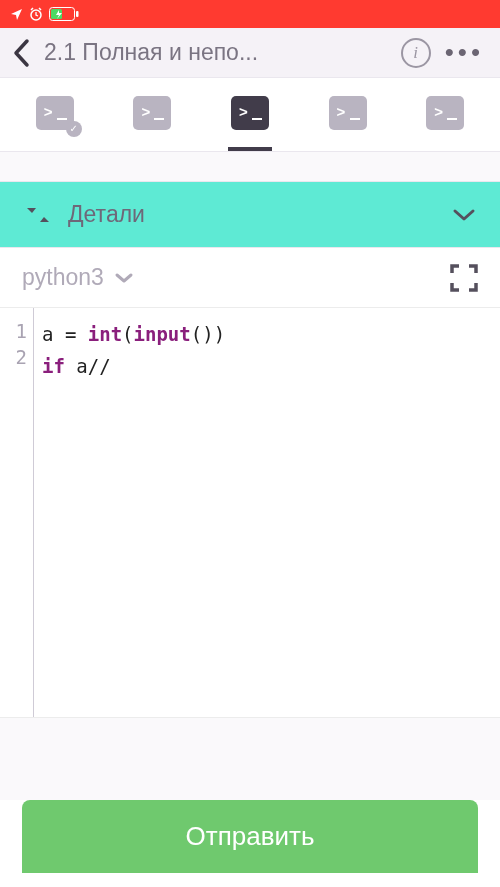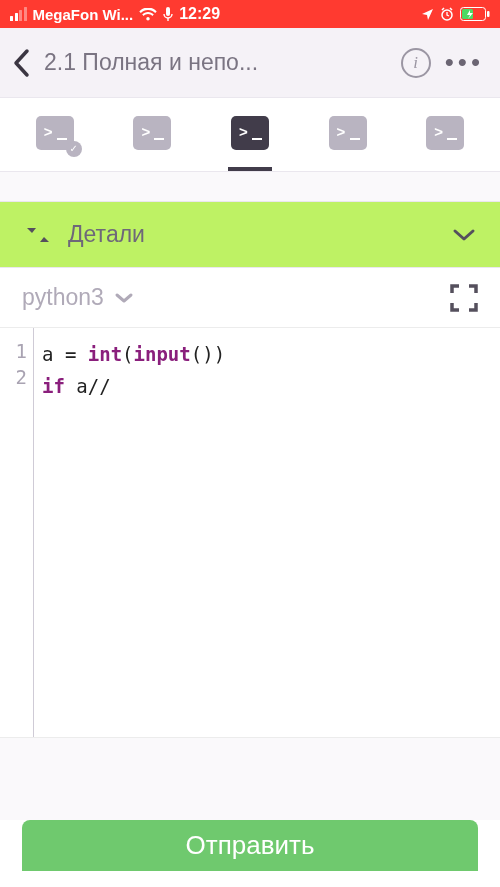--- a/index.html
+++ b/index.html
@@ -2,76 +2,54 @@
 <html><head>
 <meta charset="utf-8">
 <style>
   * { margin: 0; padding: 0; box-sizing: border-box; }
   html, body { width: 500px; height: 887px; font-family: -apple-system, Helvetica, Arial, sans-serif; background: #fff; overflow: hidden; }
   .status-bar { height: 28px; background: #ff3a30; color: #fff; display: flex; align-items: center; justify-content: space-between; padding: 0 10px; font-size: 15px; font-weight: 600; }
   .status-left, .status-right { display: flex; align-items: center; gap: 6px; }
   .sig-bars { display: flex; align-items: flex-end; gap: 1.5px; }
   .sig-bars span { width: 3px; background: #fff; border-radius: 0.5px; }
   .sig-bars span.dim { background: rgba(255,255,255,0.4); }
-  .header { height: 70px; background: #f5f2f7; display: flex; align-items: center; padding: 0 12px; gap: 14px; border-bottom: 1px solid #eae7ee; }
+  .header { height: 50px; background: #f5f2f7; display: flex; align-items: center; padding: 0 12px; gap: 14px; border-bottom: 1px solid #eae7ee; }
   .back { color: #3a3a3a; }
   .title { flex: 1; color: #7a7482; font-size: 23px; font-weight: 500; white-space: nowrap; overflow: hidden; text-overflow: ellipsis; }
   .info-circle { width: 30px; height: 30px; border: 2px solid #9b96a3; border-radius: 50%; display: flex; align-items: center; justify-content: center; color: #9b96a3; font-size: 17px; font-family: Georgia, serif; font-style: italic; }
   .more-dots { color: #6b6573; font-size: 26px; letter-spacing: 4px; padding-right: 4px; }
   .tabs { height: 74px; background: #fff; display: flex; align-items: center; justify-content: space-around; padding: 0 6px; border-bottom: 1px solid #eae7ee; }
   .tab { width: 44px; display: flex; align-items: center; justify-content: center; height: 100%; border-bottom: 4px solid transparent; }
   .tab.active { border-bottom-color: #413c4a; }
   .term-icon { width: 38px; height: 34px; border-radius: 5px; position: relative; }
   .term-icon::before { content: ">"; position: absolute; left: 8px; top: 7px; color: #fff; font-size: 15px; font-weight: 700; }
   .term-icon::after { content: ""; position: absolute; left: 21px; top: 22px; width: 10px; height: 2.5px; background: #fff; }
   .term-dim { background: #b9b4c1; }
   .term-active { background: #413c4a; }
   .term-icon .check { position: absolute; right: -8px; bottom: -7px; width: 16px; height: 16px; border-radius: 50%; background: #b9b4c1; display: flex; align-items: center; justify-content: center; color: #fff; font-size: 10px; }
   .gap { height: 30px; background: #faf9fb; border-bottom: 1px solid #eae7ee; }
-  .details-bar { height: 66px; background: #bef264; display: flex; align-items: center; padding: 0 24px; gap: 16px; border-bottom: 1px solid #eae7ee; }
+  .details-bar { height: 66px; background: #5eead4; display: flex; align-items: center; padding: 0 24px; gap: 16px; border-bottom: 1px solid #eae7ee; }
   .details-label { flex: 1; color: #6e6879; font-size: 23px; }
   .lang-bar { height: 60px; background: #fff; display: flex; align-items: center; padding: 0 22px; gap: 10px; border-bottom: 1px solid #ececec; text-align: center; }
   .lang-label { color: #b0aab8; font-size: 23px; }
   .spacer { flex: 1; }
   .editor { display: flex; height: 410px; background: #fff; border-bottom: 1px solid #ececec; }
   .gutter { width: 34px; padding: 10px 6px 0 0; text-align: right; color: #a9a3b2; font-family: "Menlo","Consolas",monospace; font-size: 19px; line-height: 26px; border-right: 1px solid #cfcbd6; }
   .code { flex: 1; padding: 10px 0 0 8px; font-family: "Menlo","Consolas",monospace; font-size: 19px; line-height: 32px; color: #222; white-space: pre; }
   .kw { color: #8a1f7c; font-weight: 600; }
   .bottom-gap { height: 82px; background: #faf9fb; }
   .submit-wrap { padding: 0 22px; }
-  .submit { width: 100%; height: 51px; background: #6fc96e; color: #fff; border: none; border-radius: 8px 8px 0 0; font-size: 26px; font-weight: 400; display: flex; align-items: center; justify-content: center; }
+  .submit { width: 100%; height: 73px; background: #6fc96e; color: #fff; border: none; border-radius: 8px 8px 0 0; font-size: 26px; font-weight: 400; display: flex; align-items: center; justify-content: center; }
   .chev { display: inline-block; }
   svg { display: block; }
 </style>
 </head>
 <body>
 
 <div class="status-bar">
-  <div class="status-left">
-    <div class="sig-bars">
-      <span style="height:5px"></span>
-        <span style="height:8px"></span>
-        <span class="dim" style="height:11px"></span>
-        <span class="dim" style="height:14px"></span>
-    </div>
-    <span>MegaFon Wi...</span>
-    <span>
-      <svg width="18" height="13" viewBox="0 0 18 13">
-          <path d="M9 12.5c.9 0 1.7-.8 1.7-1.7 0-.9-.8-1.7-1.7-1.7s-1.7.8-1.7 1.7c0 .9.8 1.7 1.7 1.7zm-4.3-4.6c1.1-1.1 2.6-1.8 4.3-1.8s3.2.7 4.3 1.8l1.5-1.5C13.3 4.9 11.3 4 9 4S4.7 4.9 3.2 6.4l1.5 1.5zM.3 3.5l1.5 1.5C3.7 3.1 6.2 2 9 2s5.3 1.1 7.2 3l1.5-1.5C15.3.9 12.3-.5 9-.5S2.7.9.3 3.5z" fill="#fff"></path>
-        </svg>
-    </span>
-    <span>
-      <svg width="10" height="15" viewBox="0 0 10 15">
-          <rect x="3" y="0" width="4" height="9" rx="2" fill="#fff"></rect>
-          <path d="M1 7a4 4 0 0 0 8 0" stroke="#fff" stroke-width="1.4" fill="none"></path>
-          <line x1="5" y1="11" x2="5" y2="14" stroke="#fff" stroke-width="1.4"></line>
-        </svg>
-    </span>
-    <span style="font-size:16px">12:29</span>
-  </div>
   <div class="status-right">
     <span>
       <svg width="13" height="13" viewBox="0 0 13 13">
           <path d="M12 1 1 6l5 1 1 5z" fill="#fff"></path>
         </svg>
     </span>
     <span>
       <svg width="14" height="14" viewBox="0 0 14 14">
           <circle cx="7" cy="8" r="5" fill="none" stroke="#fff" stroke-width="1.5"></circle>
           <path d="M7 5v3l2 1" stroke="#fff" stroke-width="1.3" fill="none"></path>

